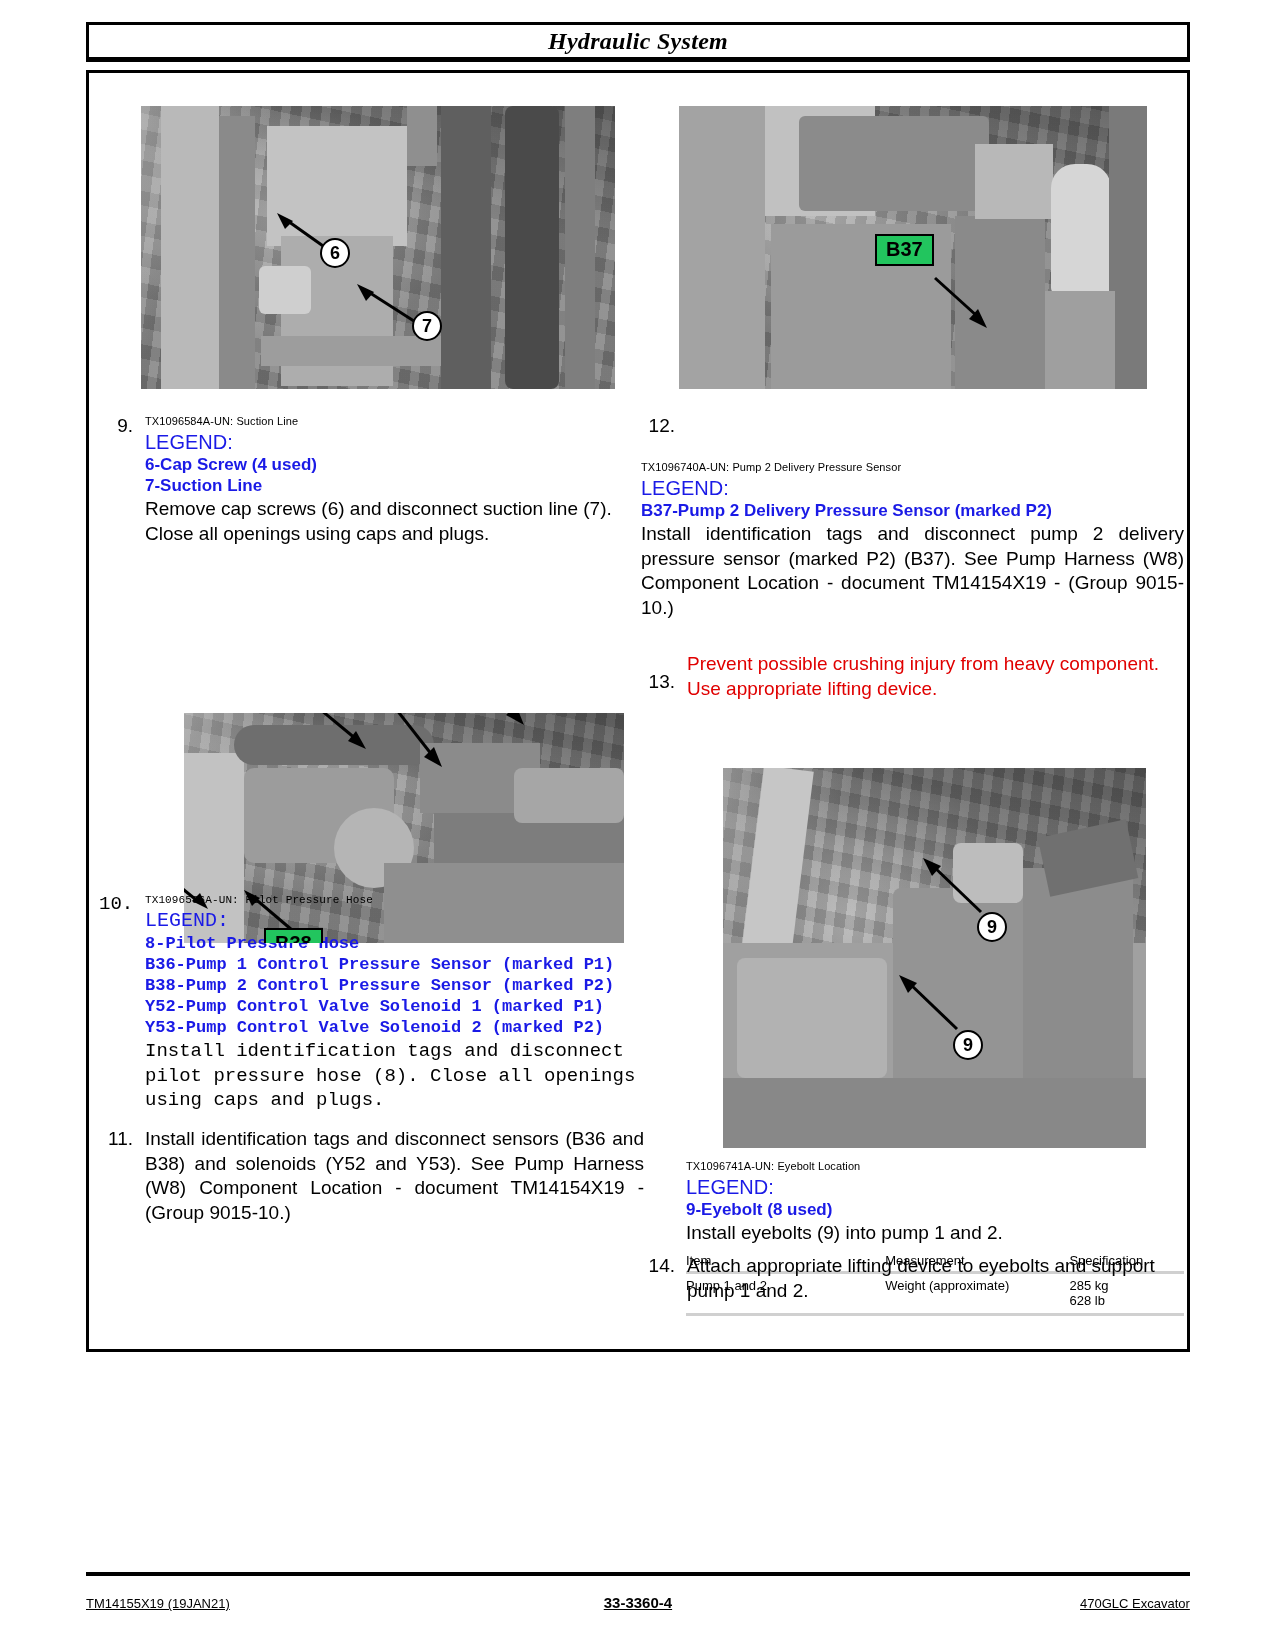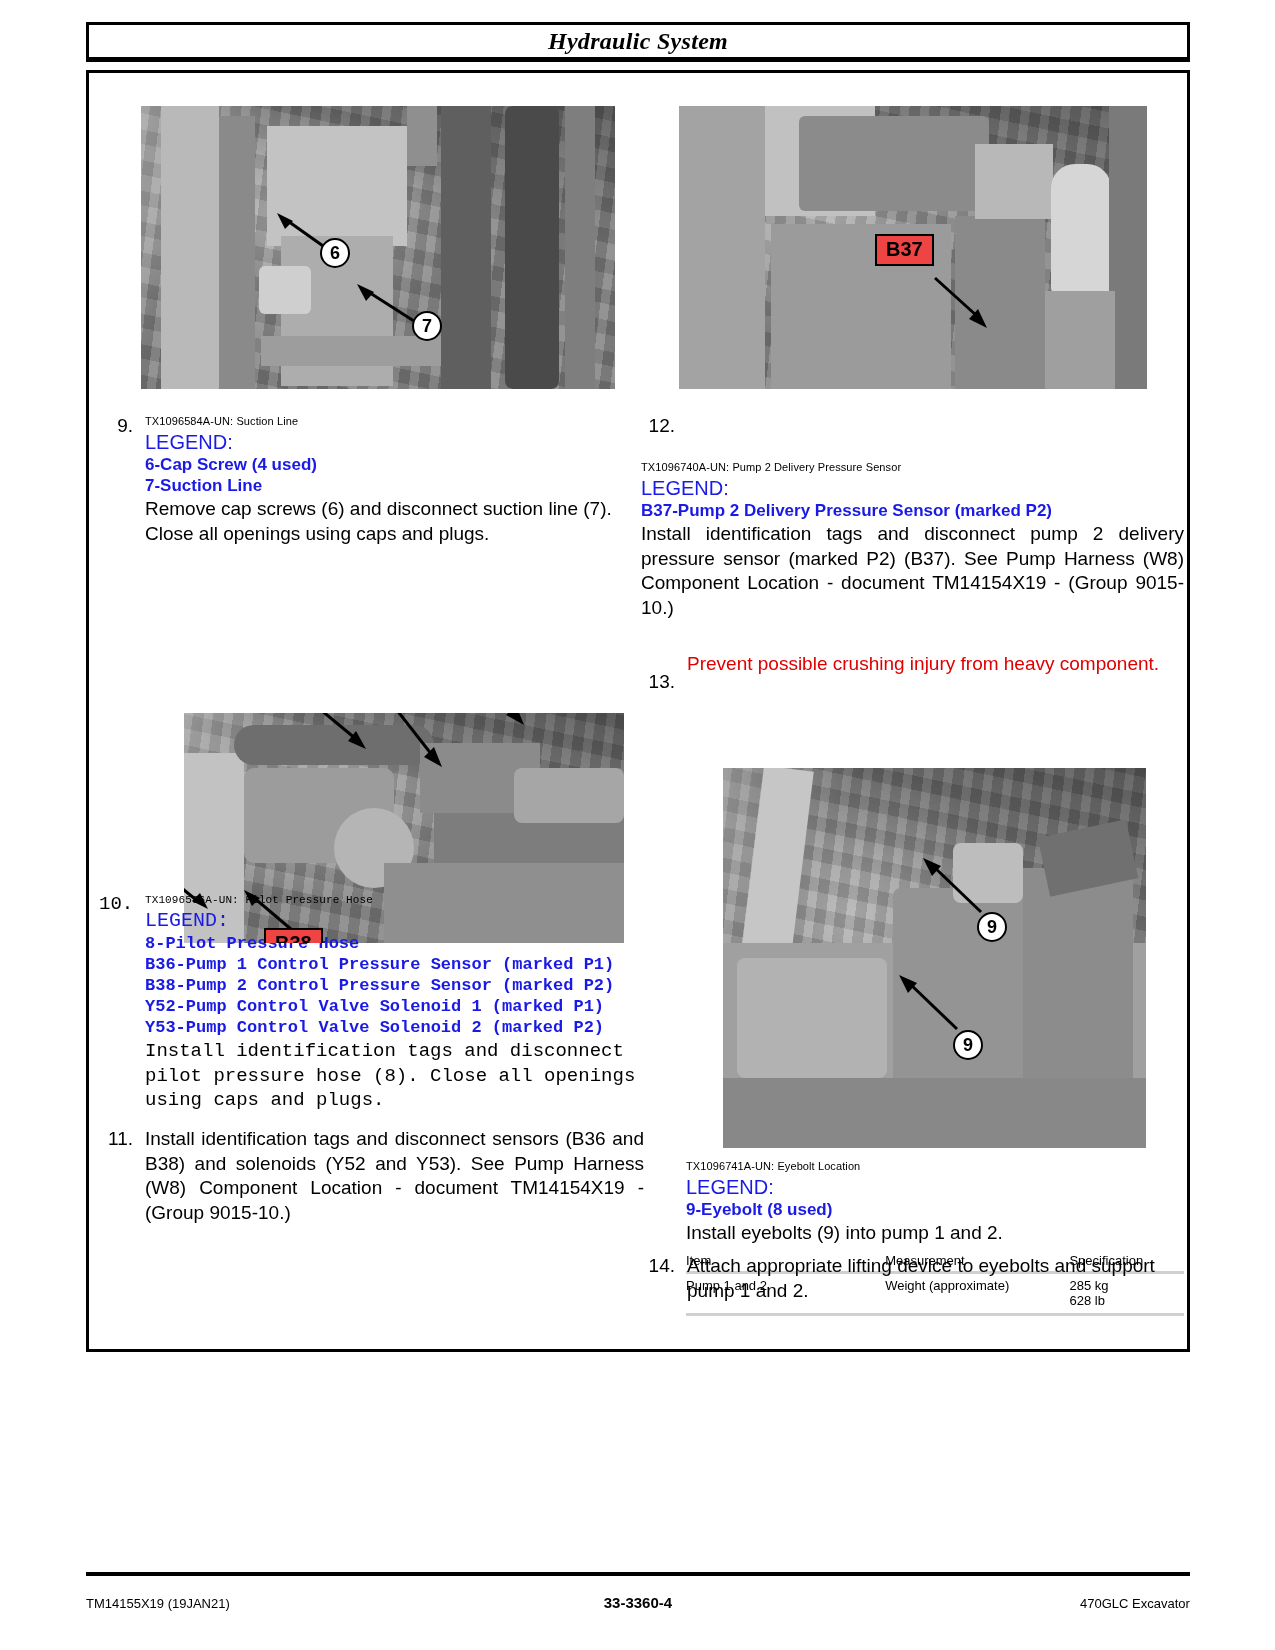--- a/index.html
+++ b/index.html
@@ -56,20 +56,21 @@
     width: 1104px; height: 4px;
     background: #000;
   }
   .footer {
     position: absolute;
     left: 86px; top: 1594px;
     width: 1104px;
     font-size: 13px;
     display: flex;
     align-items: baseline;
+    text-decoration: underline;
   }
   .footer-left  { width: 33.33%; text-align: left; }
   .footer-mid   { width: 33.33%; text-align: center; font-weight: bold; font-size: 15px; }
   .footer-right { width: 33.33%; text-align: right; }
 
   
   .col { position: absolute; top: 0; }
   .col-left  { left: 0px;   width: 552px; }
   .col-right { left: 552px; width: 549px; }
 
@@ -102,21 +103,21 @@
     background: #fff;
     border: 2.5px solid #000;
     color: #000;
     font-size: 18px;
     font-weight: bold;
     display: flex; align-items: center; justify-content: center;
     z-index: 6;
   }
   .tagbox {
     position: absolute;
-    background: #ef4444;
+    background: #22c55e;
     border: 2.5px solid #000;
     color: #000;
     font-size: 20px;
     font-weight: bold;
     padding: 2px 9px 3px 9px;
     z-index: 6;
     white-space: nowrap;
   }
   .arrow { position: absolute; z-index: 5; }
   .arrow svg { display: block; overflow: visible; }
@@ -354,20 +355,21 @@
           <div class="legend-head">LEGEND:</div>
           <div class="legend-item">B37-Pump 2 Delivery Pressure Sensor (marked P2)</div>
           <div class="body-text">Install identification tags and disconnect pump 2 delivery pressure sensor (marked P2) (B37). See Pump Harness (W8) Component Location - document TM14154X19 - (Group 9015-10.)</div>
         </div>
       </div>
 
       <div class="step" style="left:0px; top:578px; width:543px;">
         <div class="step-num" style="padding-top:18px;">13.</div>
         <div class="step-body">
           <div class="caution-text">Prevent possible crushing injury from heavy component.</div>
+          <div class="caution-text">Use appropriate lifting device.</div>
         </div>
       </div>
 
       <div class="photo" style="position:absolute; left:82px; top:695px; width:423px; height:380px;">
         <div class="shape" style="left:30px;top:0;width:50px;height:180px;background:#c6c6c6;transform:rotate(7deg);"></div>
         <div class="shape" style="left:0;top:175px;width:423px;height:205px;background:#a0a0a0;"></div>
         <div class="shape" style="left:14px;top:190px;width:150px;height:120px;background:#b2b2b2;border-radius:8px;"></div>
         <div class="shape" style="left:170px;top:120px;width:140px;height:200px;background:#949494;border-radius:8px;"></div>
         <div class="shape" style="left:300px;top:100px;width:110px;height:230px;background:#8c8c8c;"></div>
         <div class="shape" style="left:230px;top:75px;width:70px;height:60px;background:#bdbdbd;border-radius:8px;"></div>

